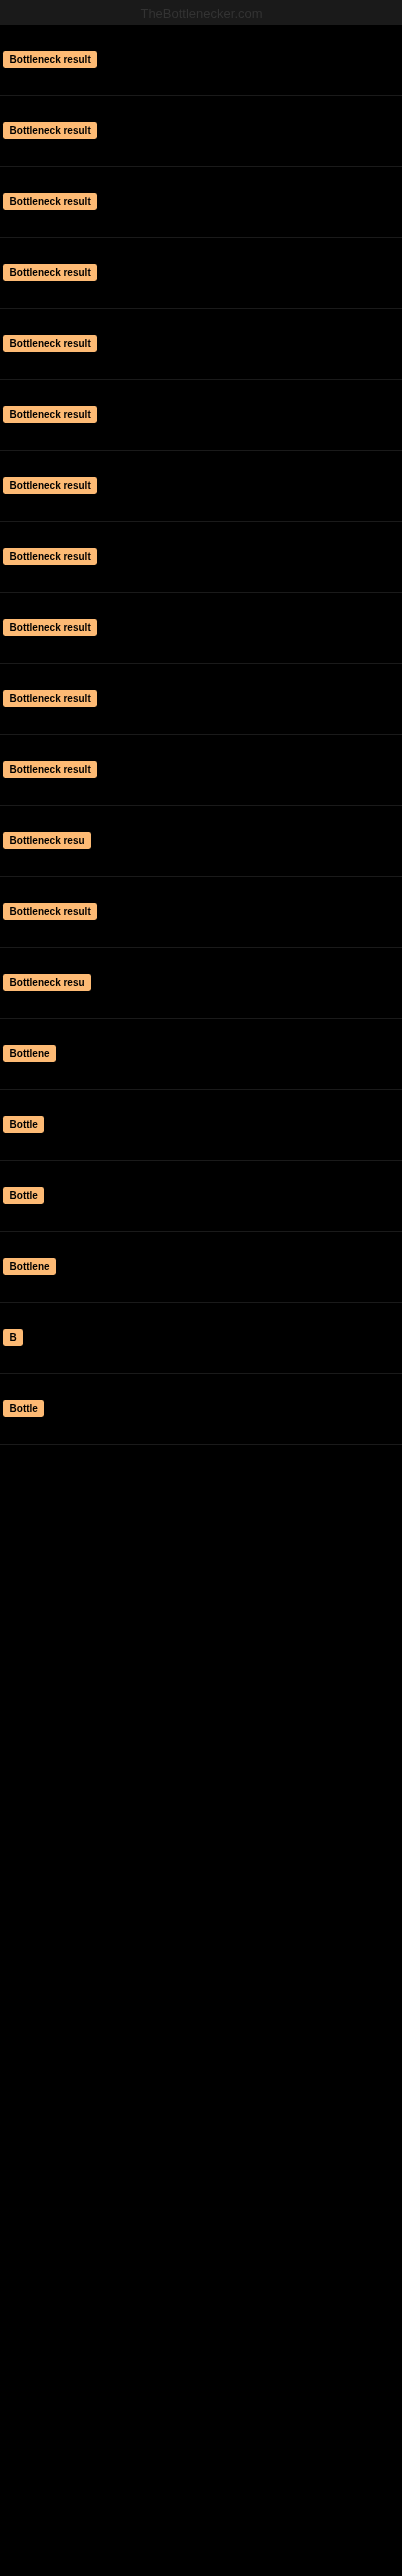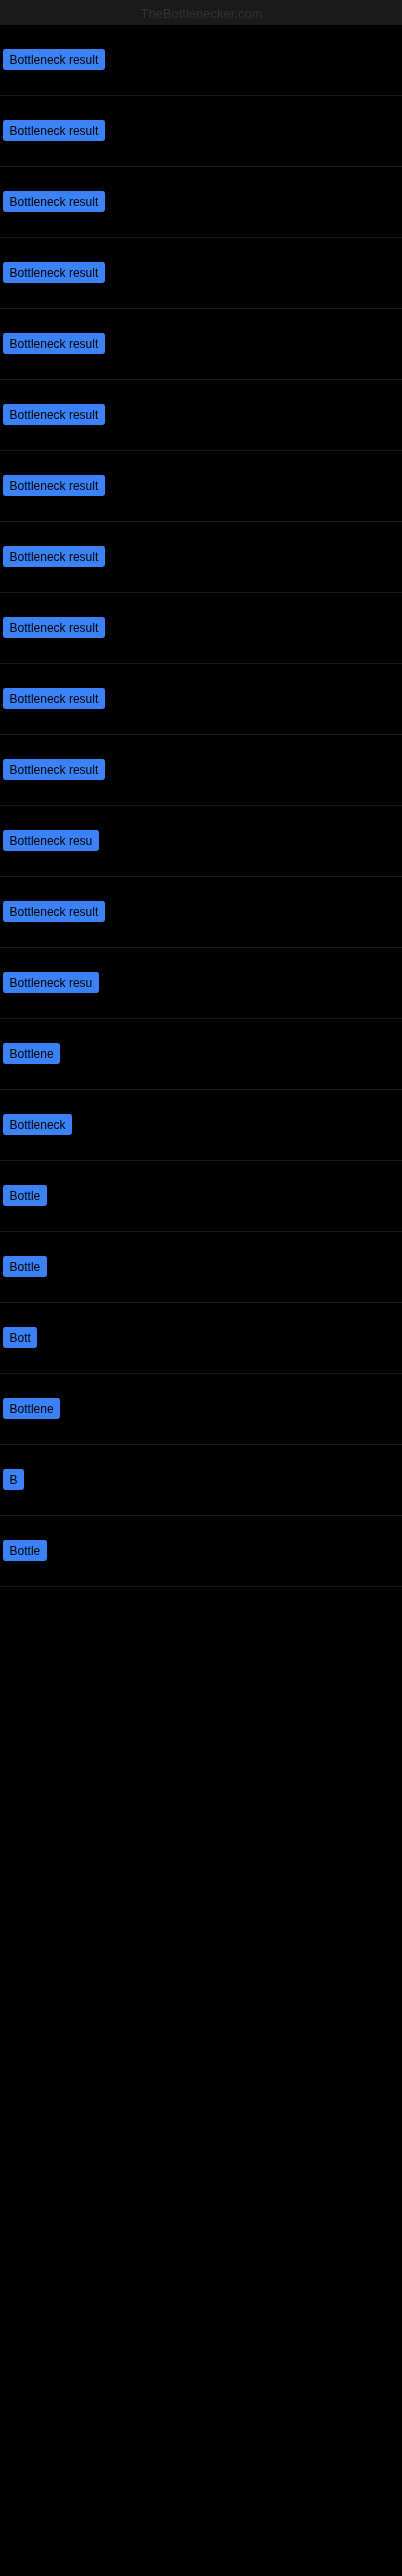--- a/index.html
+++ b/index.html
@@ -20,24 +20,24 @@
       text-align: center;
       color: #333333;
       font-size: 13px;
       font-weight: normal;
       padding: 6.4px 0 3.2px 0;
       background-color: #1a1a1a;
     }
 
     .bottleneck-badge {
       display: inline-block;
-      background-color: #3b82f6;
+      background-color: #fdba74;
       color: #000000;
-      font-size: 12px;
-      font-weight: normal;
+      font-size: 10px;
+      font-weight: bold;
       padding: 3.2px 6.4px;
       border-radius: 2.4px;
       white-space: nowrap;
       overflow: hidden;
     }
 
     .result-row {
       position: relative;
       height: 71px;
       border-bottom: 0.8px solid #1a1a1a;
@@ -93,30 +93,24 @@
     <div class="result-row">
       <span class="bottleneck-badge">Bottleneck result</span>
     </div>
     <div class="result-row">
       <span class="bottleneck-badge">Bottleneck resu</span>
     </div>
     <div class="result-row">
       <span class="bottleneck-badge">Bottlene</span>
     </div>
     <div class="result-row">
-      <span class="bottleneck-badge">Bottleneck</span>
-    </div>
-    <div class="result-row">
       <span class="bottleneck-badge">Bottle</span>
     </div>
     <div class="result-row">
       <span class="bottleneck-badge">Bottle</span>
-    </div>
-    <div class="result-row">
-      <span class="bottleneck-badge">Bott</span>
     </div>
     <div class="result-row">
       <span class="bottleneck-badge">Bottlene</span>
     </div>
     <div class="result-row">
       <span class="bottleneck-badge">B</span>
     </div>
     <div class="result-row">
       <span class="bottleneck-badge">Bottle</span>
     </div>

